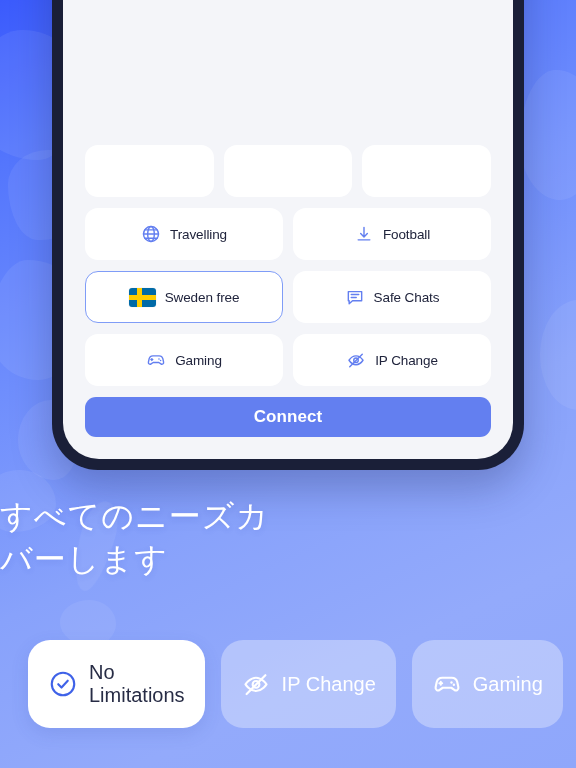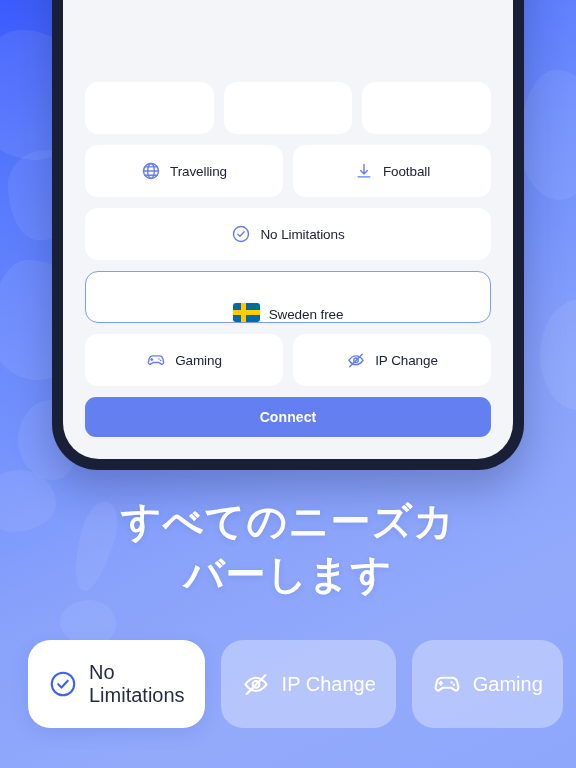--- a/index.html
+++ b/index.html
@@ -61,21 +61,21 @@
     border-radius: 13px;
     height: 52px;
     display: flex;
     align-items: center;
     justify-content: center;
     gap: 9px;
     flex: 1;
     box-sizing: border-box;
     border: 1.4px solid transparent;
   }
-  .card.selected { border-color: #7f9cf7; align-items: flex-end; }
+  .card.selected { border-color: #7f9cf7; }
   .card-label {
     font-size: 13.5px;
     color: #20243c;
     font-weight: 500;
     letter-spacing: -0.1px;
     white-space: nowrap;
   }
 
   
   .flag {
@@ -104,40 +104,39 @@
 
   .ico { width:20px; height:20px; flex:none; display:block; }
   .ico svg { display:block; width:20px; height:20px; }
 
   #connect-btn {
     margin-top: 3px;
     height: 40px;
     border-radius: 11px;
     background: #637ff0;
     color: #fff;
-    font-size: 14px;
+    font-size: 17px;
     font-weight: 600;
     display: flex;
     align-items: center;
     justify-content: center;
     border: none;
     width: 100%;
     font-family: inherit;
     letter-spacing: .1px;
   }
 
   
   #headline {
     position: absolute;
     left: 0; right: 0;
     top: 495px;
-    text-align: center;
     color: #fff;
-    font-size: 40px;
-    font-weight: 700;
+    font-size: 32px;
+    font-weight: 400;
     line-height: 1.33;
     letter-spacing: 1px;
     text-shadow: 0 2px 6px rgba(40,60,160,.12);
   }
 
   
   #strip {
     position: absolute;
     left: 28px;
     top: 640px;
@@ -208,34 +207,32 @@
                 <span class="ico">
                   <svg viewBox="0 0 24 24">
                     <path d="M12 4v11M8 11.5l4 4 4-4" stroke="#637ff0" stroke-width="1.7" fill="none" stroke-linecap="round" stroke-linejoin="round"></path>
                     <path d="M5 19h14" stroke="#637ff0" stroke-width="1.7" fill="none" stroke-linecap="round" stroke-linejoin="round"></path>
                   </svg>
                 </span>
                 <span class="card-label">Football</span>
               </div>
             </div>
             <div class="row">
-              <div class="card">
-                <span class="ico">
-                  <svg viewBox="0 0 24 24">
-                    <circle cx="12" cy="12" r="9" stroke="#637ff0" stroke-width="1.7" fill="none" stroke-linecap="round" stroke-linejoin="round"></circle>
-                    <path d="M8.2 12.2l2.6 2.6 5-5.4" stroke="#637ff0" stroke-width="1.7" fill="none" stroke-linecap="round" stroke-linejoin="round"></path>
-                  </svg>
-                </span>
-                <span class="card-label">No Limitations</span>
-              </div>
-            </div>
-            <div class="row">
               <div class="card selected">
                 <span class="flag fl-se"></span>
                 <span class="card-label">Sweden free</span>
+              </div>
+              <div class="card">
+                <span class="ico">
+                  <svg viewBox="0 0 24 24">
+                    <path d="M4 5.5h16v11H9l-4 3.5v-3.5H4z" stroke="#637ff0" stroke-width="1.7" fill="none" stroke-linecap="round" stroke-linejoin="round"></path>
+                    <path d="M7.5 9h9M7.5 12.5h6" stroke="#637ff0" stroke-width="1.7" fill="none" stroke-linecap="round" stroke-linejoin="round"></path>
+                  </svg>
+                </span>
+                <span class="card-label">Safe Chats</span>
               </div>
             </div>
             <div class="row">
               <div class="card">
                 <span class="ico">
                   <svg viewBox="0 0 24 24">
                     <path d="M8.2 7h7.6a4.6 4.6 0 0 1 4.4 3.4l.9 4.2c.4 1.9-1.7 3.3-3.2 2.1L15.4 15H8.6l-2.5 1.7c-1.5 1.2-3.6-.2-3.2-2.1l.9-4.2A4.6 4.6 0 0 1 8.2 7z" stroke="#637ff0" stroke-width="1.7" fill="none" stroke-linecap="round" stroke-linejoin="round"></path>
                     <path d="M7 10.3v2.2M5.9 11.4h2.2" stroke="#637ff0" stroke-width="1.7" fill="none" stroke-linecap="round" stroke-linejoin="round"></path>
                     <circle cx="15.6" cy="10.8" r=".95" fill="#637ff0"></circle>
                     <circle cx="17.5" cy="12.6" r=".95" fill="#637ff0"></circle>

